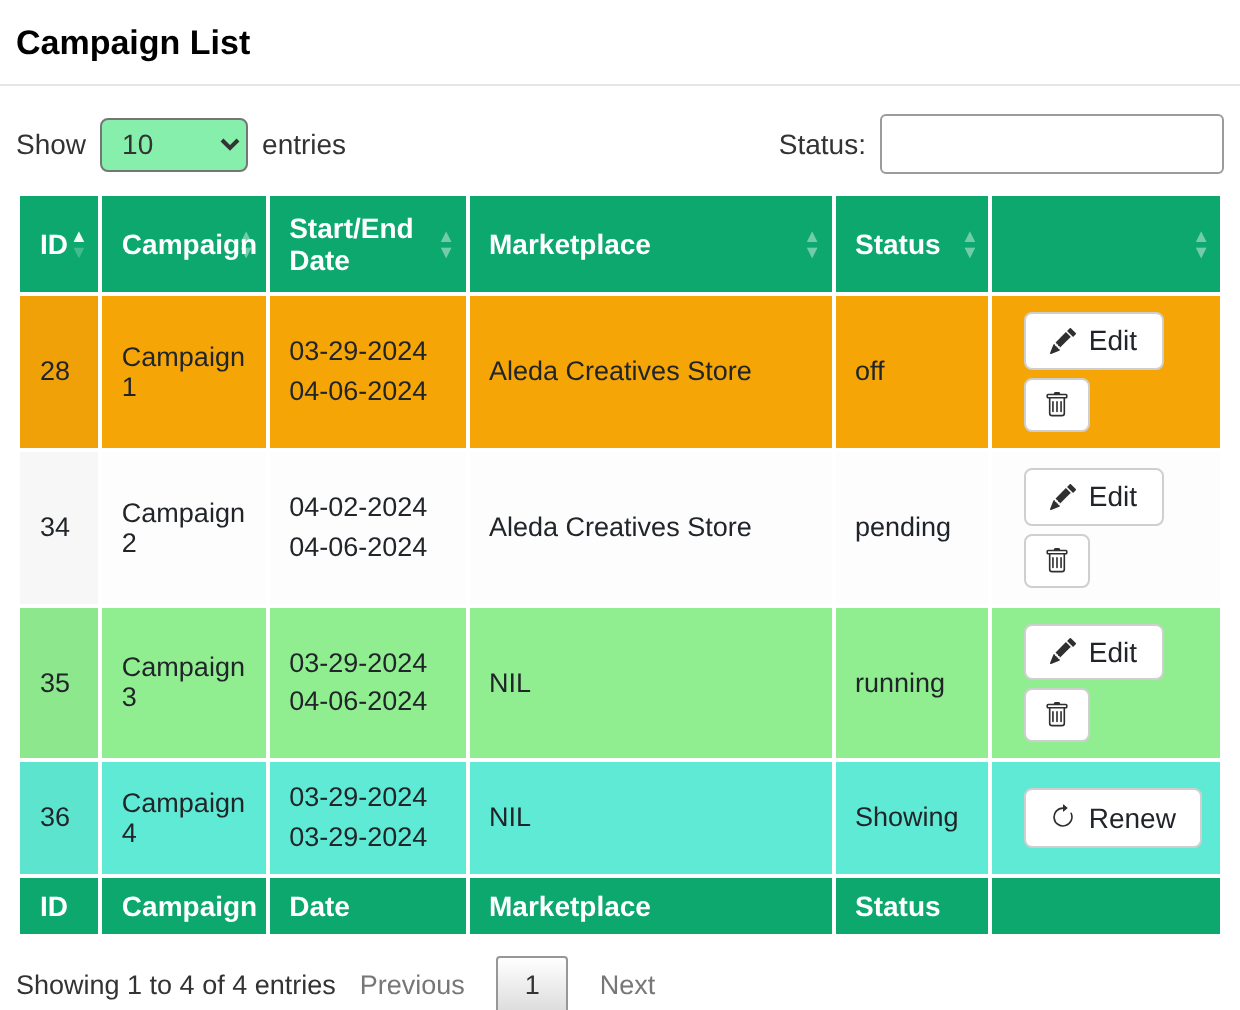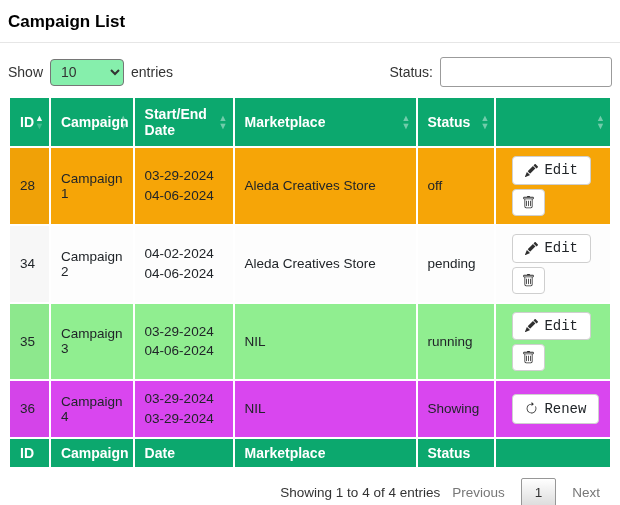--- a/index.html
+++ b/index.html
@@ -115,35 +115,35 @@
     gap: 4px;
     padding-left: 6px;
   }
   .btn {
     display: inline-flex;
     align-items: center;
     gap: 6px;
     background: #ffffff;
     border: 1px solid #cfcfcf;
     border-radius: 4px;
-    font-family: Liberation Mono, monospace;
+    font-family: Liberation Sans, sans-serif;
     font-size: 14px;
     color: #212529;
     padding: 5px 12px;
     cursor: pointer;
     line-height: 1.2;
   }
   .btn .icon { display: inline-flex; }
   .btn svg { width: 13px; height: 13px; fill: #2f2f2f; }
   .btn-delete { padding: 6px 9px; }
   .btn-renew { margin-left: 6px; padding: 6px 12px; }
   
   .bottom-bar {
     display: flex;
-    justify-content: flex-end;
+    justify-content: flex-start;
     align-items: center;
     margin-top: 9px;
     font-size: 13.5px;
     color: #333;
   }
   .paginate { display: flex; align-items: center; }
   .paginate-btn {
     color: #777;
     padding: 6px 12px;
     cursor: pointer;
@@ -325,21 +325,21 @@
               <span class="icon">
                 <svg viewBox="0 0 16 16">
                     <path d="M5.5 5.5A.5.5 0 0 1 6 6v6a.5.5 0 0 1-1 0V6a.5.5 0 0 1 .5-.5zm2.5 0a.5.5 0 0 1 .5.5v6a.5.5 0 0 1-1 0V6a.5.5 0 0 1 .5-.5zm3 .5a.5.5 0 0 0-1 0v6a.5.5 0 0 0 1 0V6z"></path>
                     <path fill-rule="evenodd" d="M14.5 3a1 1 0 0 1-1 1H13v9a2 2 0 0 1-2 2H5a2 2 0 0 1-2-2V4h-.5a1 1 0 0 1-1-1V2a1 1 0 0 1 1-1H6a1 1 0 0 1 1-1h2a1 1 0 0 1 1 1h3.5a1 1 0 0 1 1 1v1zM4.118 4 4 4.059V13a1 1 0 0 0 1 1h6a1 1 0 0 0 1-1V4.059L11.882 4H4.118zM2.5 3V2h11v1h-11z"></path>
                   </svg>
               </span>
             </button>
           </div>
         </td>
       </tr>
-      <tr class="row-short" style="background-color: #d946ef;">
+      <tr class="row-short" style="background-color: #5eead4;">
         <td>36</td>
         <td>Campaign 4</td>
         <td>
           <span class="date-line">03-29-2024</span>
           <span class="date-line">03-29-2024</span>
         </td>
         <td>NIL</td>
         <td>Showing</td>
         <td>
           <button class="btn btn-renew">

